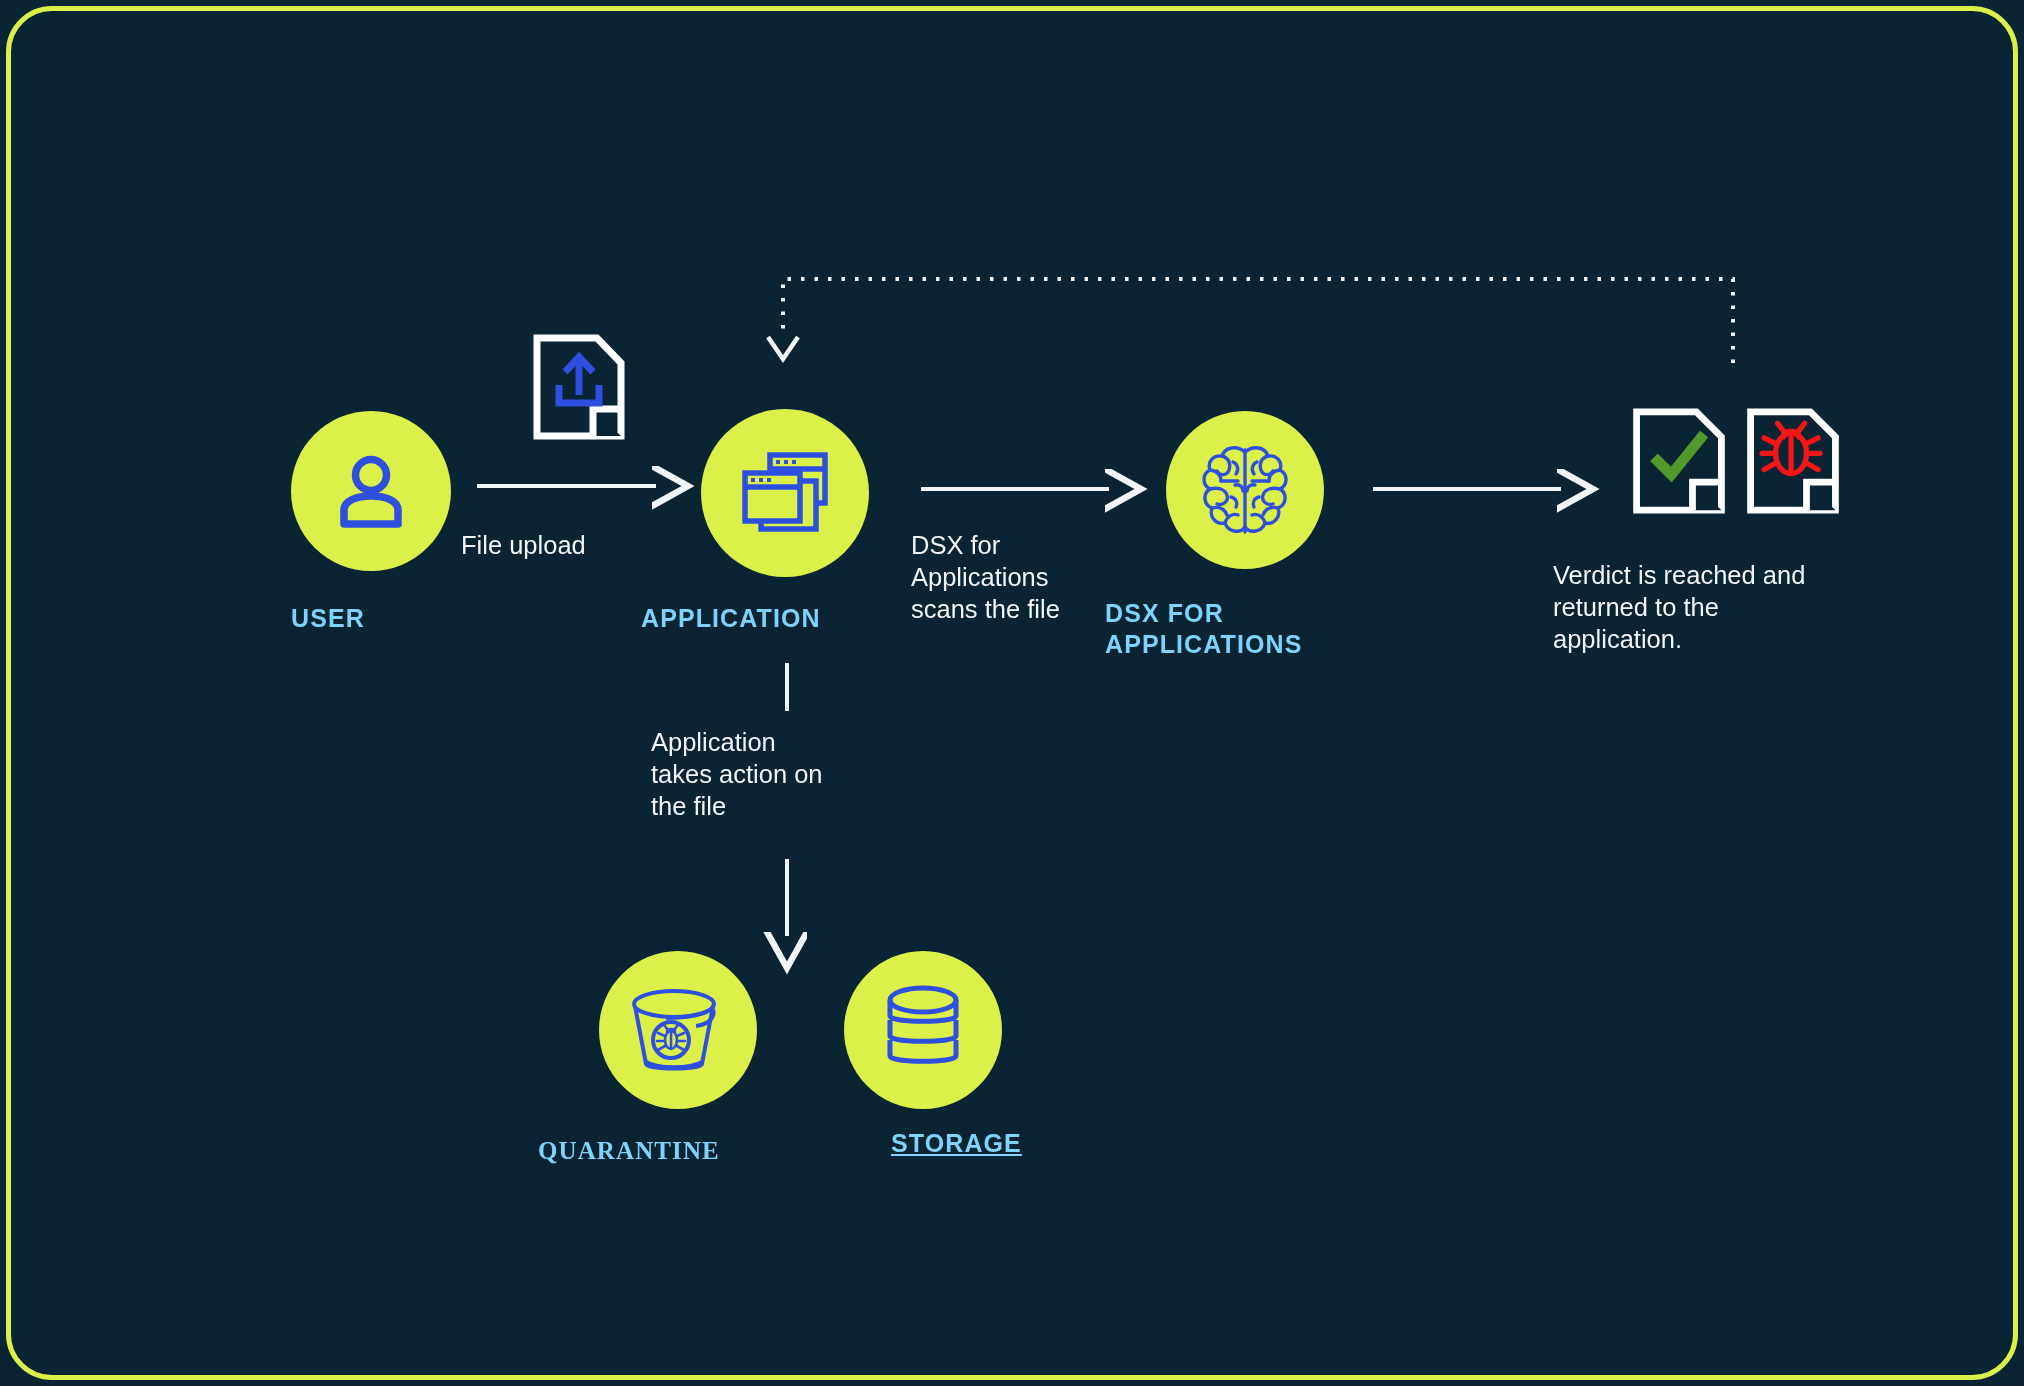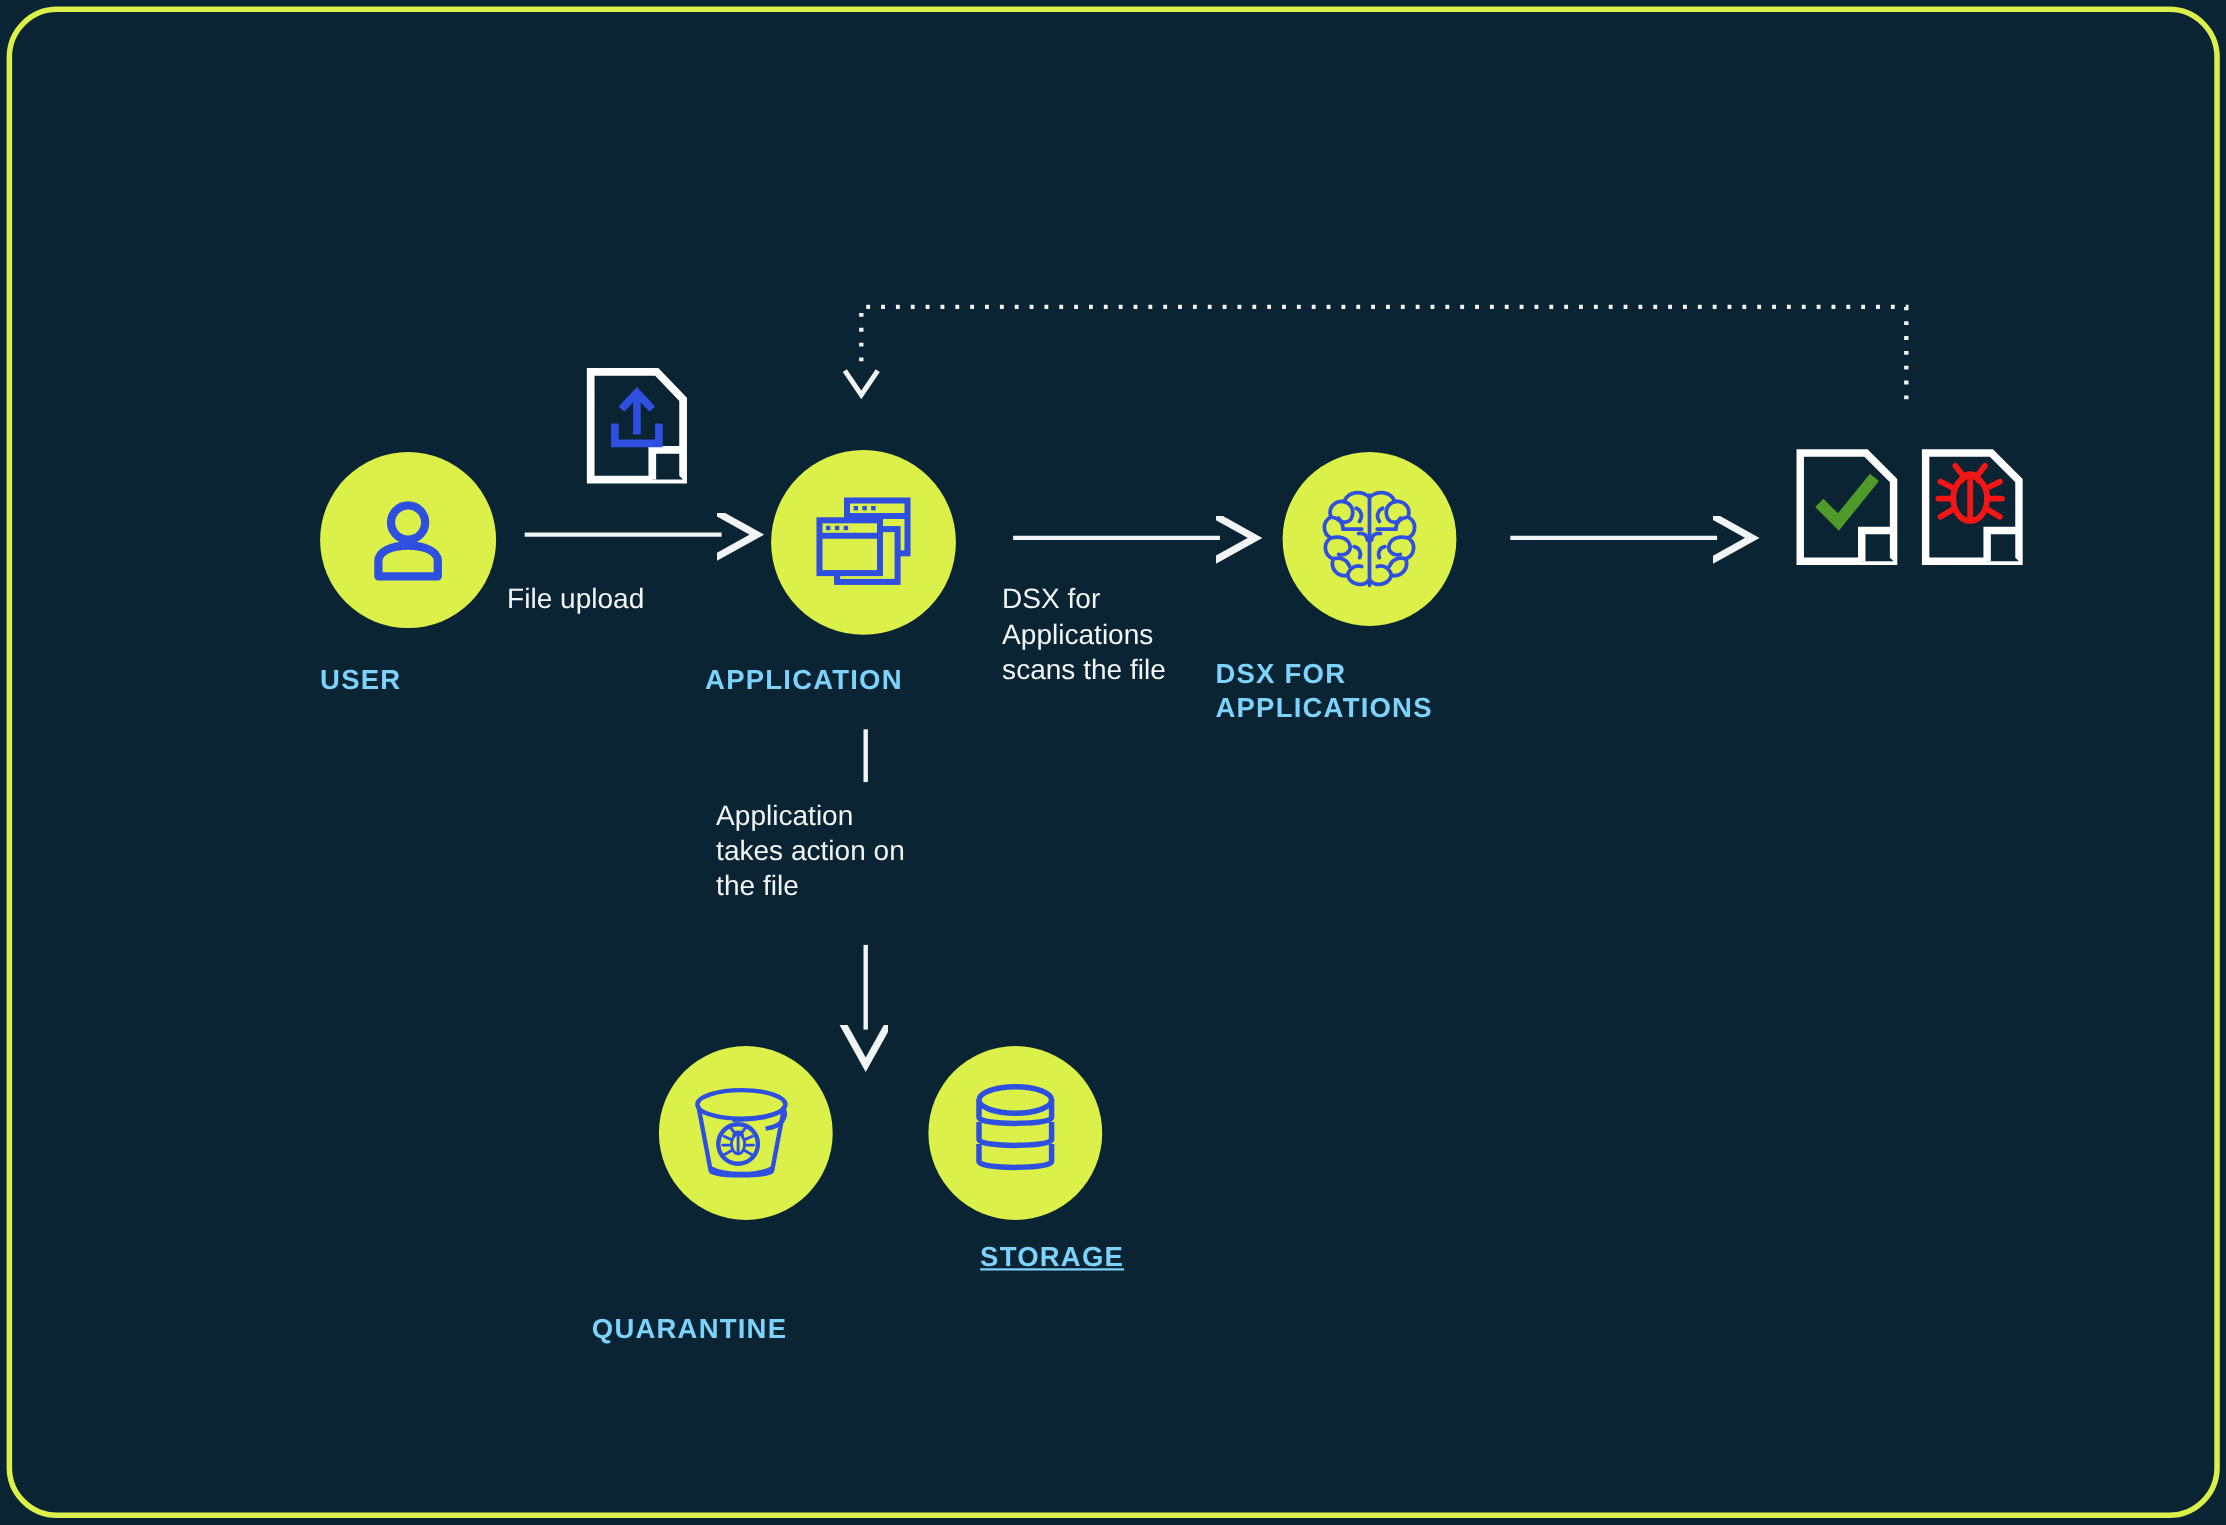--- a/index.html
+++ b/index.html
@@ -214,20 +214,23 @@
 
           <path d="M64,38 L76,32"></path>
           <path d="M64,48 L78,48"></path>
           <path d="M64,58 L76,65"></path>
 
           <path d="M48,32 L48,66"></path>
         </g>
       </svg>
     </div>
 
+    <div class="edge-label" style="left:1542px; top:548px; width:380px;">Verdict is reached and
+returned to the
+application.</div>
 
     <div class="node">
       <div class="circle" style="left:588px; top:940px; width:158px; height:158px;">
         <svg width="104" height="96" viewBox="0 0 104 96">
           <g fill="none" stroke="#2f4fe0" stroke-width="4">
 
             <ellipse cx="48" cy="22" rx="40" ry="13"></ellipse>
 
             <path d="M9,24 L20,82 C20,88 76,88 76,82 L87,24"></path>
 
@@ -245,21 +248,21 @@
             <path d="M39,54 L32,51"></path>
             <path d="M39,59 L31,59"></path>
             <path d="M39,64 L32,68"></path>
             <path d="M51,54 L58,51"></path>
             <path d="M51,59 L59,59"></path>
             <path d="M51,64 L58,68"></path>
             <path d="M45,50 L45,66"></path>
           </g>
         </svg>
       </div>
-      <div class="node-label" style="left:527px; top:1182px; width:280px;">QUARANTINE</div>
+      <div class="node-label" style="left:527px; top:1125px; width:280px;font-family:Liberation Serif, serif;">QUARANTINE</div>
     </div>
 
     <div class="node">
       <div class="circle" style="left:833px; top:940px; width:158px; height:158px;">
         <svg width="84" height="96" viewBox="0 0 84 96">
           <g fill="none" stroke="#2f4fe0" stroke-width="5">
             <ellipse cx="42" cy="18" rx="33" ry="12"></ellipse>
             <path d="M9,18 L9,34 C9,41 75,41 75,34 L75,18"></path>
             <path d="M9,38 L9,54 C9,61 75,61 75,54 L75,38"></path>
             <path d="M9,58 L9,74 C9,81 75,81 75,74 L75,58"></path>

